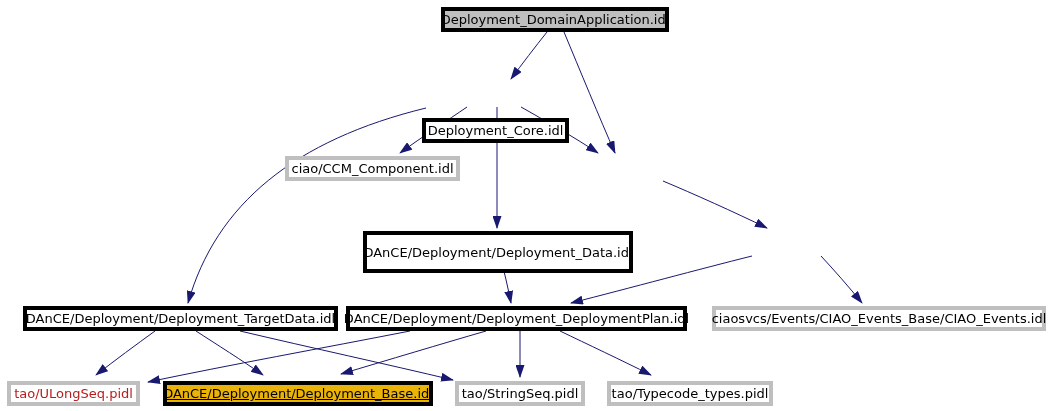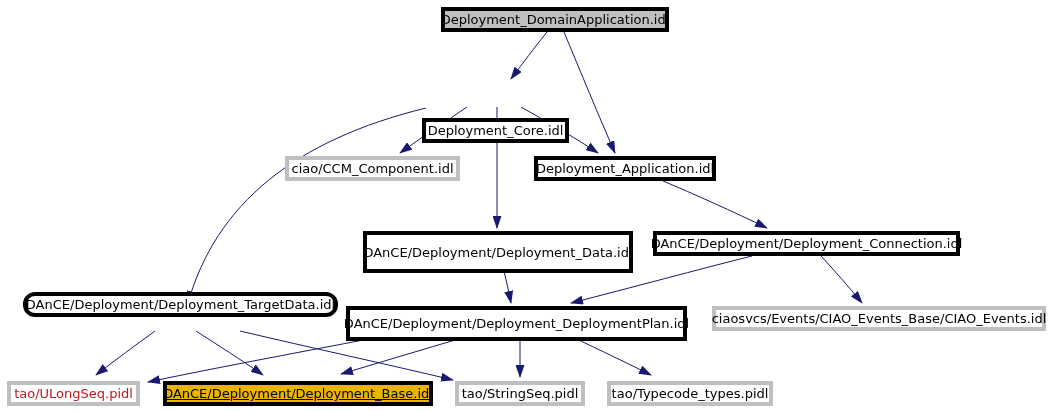--- a/index.html
+++ b/index.html
@@ -59,23 +59,21 @@
       <path d="M196,331 C216,344 243,361 263,375" fill="none" stroke="#191970" stroke-width="1" marker-end="url(#arrowhead)"></path>
       <path d="M240,331 C312,348 386,364 453,380" fill="none" stroke="#191970" stroke-width="1" marker-end="url(#arrowhead)"></path>
       <path d="M410,331 C323,348 229,365 148,382" fill="none" stroke="#191970" stroke-width="1" marker-end="url(#arrowhead)"></path>
       <path d="M486,331 C441,344 388,360 341,374" fill="none" stroke="#191970" stroke-width="1" marker-end="url(#arrowhead)"></path>
       <path d="M520,331 L520,377" fill="none" stroke="#191970" stroke-width="1" marker-end="url(#arrowhead)"></path>
       <path d="M560,331 C587,344 621,360 651,375" fill="none" stroke="#191970" stroke-width="1" marker-end="url(#arrowhead)"></path>
     </svg>
     <div class="node" style="left: 441px; top: 7px; width: 228px; height: 25px; background: rgb(191, 191, 191); border-color: rgb(0, 0, 0); color: rgb(0, 0, 0);">Deployment_DomainApplication.idl</div>
     <div class="node" style="left: 422px; top: 82px; width: 147px; height: 25px; background: rgb(255, 255, 255); border-color: rgb(0, 0, 0); color: rgb(0, 0, 0); margin-top: 36px;">Deployment_Core.idl</div>
     <div class="node" style="left: 285px; top: 156px; width: 175px; height: 25px; background: rgb(255, 255, 255); border-color: rgb(191, 191, 191); color: rgb(0, 0, 0);">ciao/CCM_Component.idl</div>
-    <div class="node" style="left: 534px; top: 156px; width: 182px; height: 25px; background: rgb(255, 255, 255); border-color: rgb(0, 0, 0); color: rgb(0, 0, 0);">Deployment_Application.idl</div>
     <div class="node" style="left: 363px; top: 231px; width: 270px; height: 42px; background: rgb(255, 255, 255); border-color: rgb(0, 0, 0); color: rgb(0, 0, 0);">DAnCE/Deployment/Deployment_Data.idl</div>
-    <div class="node" style="left: 653px; top: 231px; width: 307px; height: 25px; background: rgb(255, 255, 255); border-color: rgb(0, 0, 0); color: rgb(0, 0, 0);">DAnCE/Deployment/Deployment_Connection.idl</div>
-    <div class="node" style="left: 23px; top: 292px; width: 315px; height: 25px; background: rgb(255, 255, 255); border-color: rgb(0, 0, 0); color: rgb(0, 0, 0); border-radius: 12px;">DAnCE/Deployment/Deployment_TargetData.idl</div>
-    <div class="node" style="left: 346px; top: 306px; width: 341px; height: 35px; background: rgb(255, 255, 255); border-color: rgb(0, 0, 0); color: rgb(0, 0, 0);">DAnCE/Deployment/Deployment_DeploymentPlan.idl</div>
+    <div class="node" style="left: 23px; top: 306px; width: 315px; height: 25px; background: rgb(255, 255, 255); border-color: rgb(0, 0, 0); color: rgb(0, 0, 0);">DAnCE/Deployment/Deployment_TargetData.idl</div>
+    <div class="node" style="left: 346px; top: 306px; width: 341px; height: 25px; background: rgb(255, 255, 255); border-color: rgb(0, 0, 0); color: rgb(0, 0, 0);">DAnCE/Deployment/Deployment_DeploymentPlan.idl</div>
     <div class="node" style="left: 712px; top: 306px; width: 334px; height: 25px; background: rgb(255, 255, 255); border-color: rgb(191, 191, 191); color: rgb(0, 0, 0);">ciaosvcs/Events/CIAO_Events_Base/CIAO_Events.idl</div>
     <div class="node" style="left: 7px; top: 381px; width: 133px; height: 25px; background: rgb(255, 255, 255); border-color: rgb(191, 191, 191); color: #b91c1c;">tao/ULongSeq.pidl</div>
     <div class="node" style="left: 163px; top: 381px; width: 270px; height: 25px; background: #eab308; border-color: rgb(0, 0, 0); color: rgb(0, 0, 0); text-decoration: underline;">DAnCE/Deployment/Deployment_Base.idl</div>
     <div class="node" style="left: 455px; top: 381px; width: 130px; height: 25px; background: rgb(255, 255, 255); border-color: rgb(191, 191, 191); color: rgb(0, 0, 0);">tao/StringSeq.pidl</div>
     <div class="node" style="left: 607px; top: 381px; width: 166px; height: 25px; background: rgb(255, 255, 255); border-color: rgb(191, 191, 191); color: rgb(0, 0, 0);">tao/Typecode_types.pidl</div>
   </div>
 
 </body></html>

